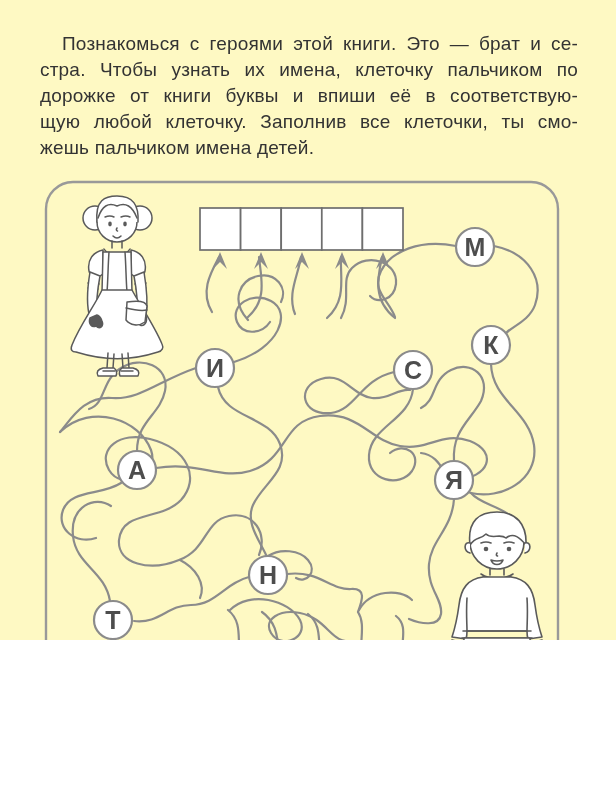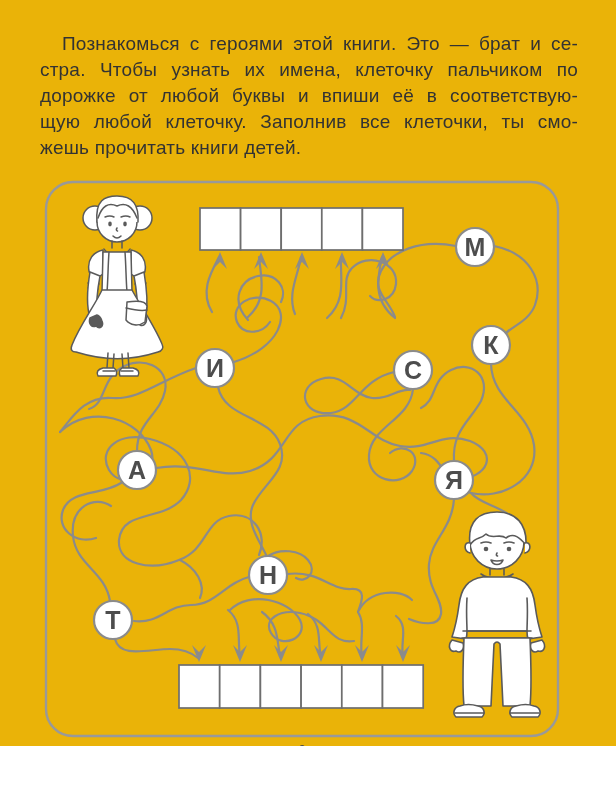--- a/index.html
+++ b/index.html
@@ -1,17 +1,17 @@
 <!DOCTYPE html>
 <html><head>
 <meta charset="utf-8">
 <style>
   html,body{margin:0;padding:0;background:#ffffff;}
   .page{
-    position:relative;width:616px;height:746px;background:#eab308;overflow:hidden;
+    position:relative;width:616px;height:640px;background:#fef9c3;overflow:hidden;
     font-family:"Liberation Sans",sans-serif;
   }
   .instructions{
     position:absolute;left:40px;top:31px;width:538px;
     font-size:19px;line-height:26px;color:#333;letter-spacing:.2px;
   }
   .iline{text-align:justify;text-align-last:justify;white-space:nowrap;}
   .iline.first{text-indent:22px;}
   .iline.last{text-align-last:left;white-space:normal;}
   svg.scene{position:absolute;left:0;top:0;}
@@ -22,23 +22,23 @@
   .scan-mark{position:absolute;left:0;top:790px;width:5px;height:10px;background:#2b2b2b;}
 </style>
 </head>
 <body>
 
 <div class="page">
 
   <div class="instructions">
     <div class="iline first">Познакомься с героями этой книги. Это — брат и се-</div>
     <div class="iline">стра. Чтобы узнать их имена, клеточку пальчиком по</div>
-    <div class="iline">дорожке от любой буквы и впиши её в соответствую-</div>
+    <div class="iline">дорожке от книги буквы и впиши её в соответствую-</div>
     <div class="iline">щую любой клеточку. Заполнив все клеточки, ты смо-</div>
-    <div class="iline last">жешь прочитать книги детей.</div>
+    <div class="iline last">жешь пальчиком имена детей.</div>
   </div>
 
   <svg class="scene" width="616" height="800" viewBox="0 0 616 800">
 
     <rect x="46" y="182" width="512" height="554" rx="27" fill="none" stroke="#999999" stroke-width="2.4"></rect>
 
     <g fill="none" stroke="#8b8b8b" stroke-width="2.2" stroke-linecap="round" stroke-linejoin="round">
       <path d="M 196 368 C 160 380 140 400 112 398 C 84 396 72 418 60 432"></path>
       <path d="M 60 432 C 92 402 140 420 151 450 C 160 476 122 492 109 470 C 97 449 120 431 150 439 C 189 449 200 479 181 500 C 161 521 122 510 119 540 C 117 564 150 572 179 560 C 208 549 204 521 229 516 C 254 511 268 534 259 555"></path>
       <path d="M 156 468 C 199 461 220 480 250 471 C 289 459 281 421 320 416 C 359 411 370 441 400 446 C 429 451 441 431 470 441 C 498 452 490 478 455 480"></path>

